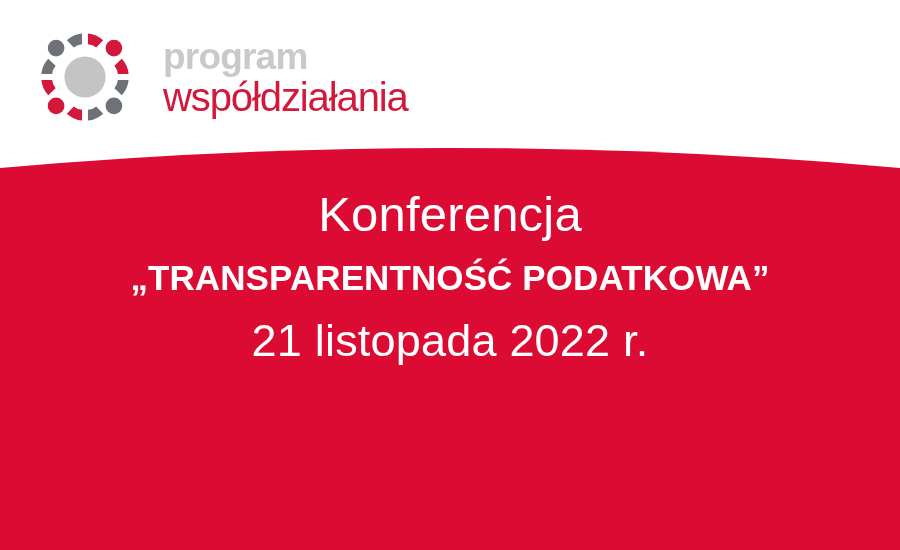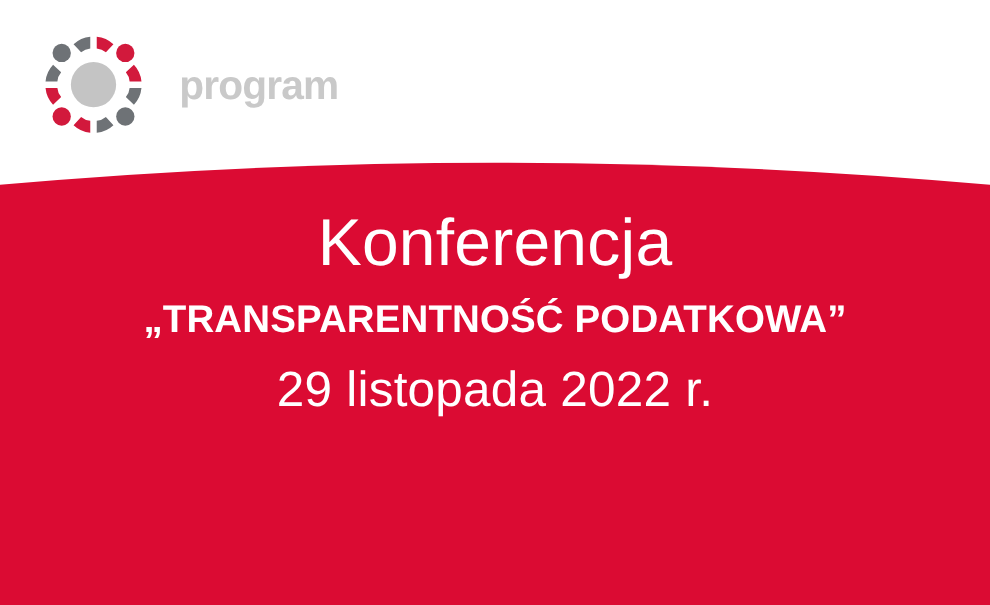--- a/index.html
+++ b/index.html
@@ -74,21 +74,21 @@
   .banner-text {
     position: absolute;
     left: 0;
     top: 186px;
     width: 900px;
     text-align: center;
     color: #ffffff;
     z-index: 3;
   }
   .line-konferencja {
-    font-size: 60px;
+    font-size: 49px;
     font-weight: 300;
     letter-spacing: 0.2px;
     line-height: 1.18;
     margin: 0;
   }
   .line-title {
     font-size: 35px;
     font-weight: 700;
     letter-spacing: 0.1px;
     line-height: 1.2;
@@ -138,22 +138,23 @@
 
       <g>
         <circle cx="20.5" cy="79.5" r="8.5" fill="#d2193c"></circle>
         <path d="M12.5,68.5 A26,26 0 0 1 5.5,53 L16.5,53 A15,15 0 0 0 20,61.5 Z" fill="#d2193c"></path>
         <path d="M31.5,87.5 A26,26 0 0 0 47,94.5 L47,83.5 A15,15 0 0 1 38.5,80 Z" fill="#d2193c"></path>
       </g>
     </svg>
 
     <div class="wordmark">
       <span class="wordmark-top">program</span>
+      <span class="wordmark-bottom">współdziałania</span>
     </div>
   </div>
 
   <div class="banner-text">
     <p class="line-konferencja">Konferencja</p>
     <p class="line-title">„TRANSPARENTNOŚĆ PODATKOWA”</p>
-    <p class="line-date">29 listopada 2022 r.</p>
+    <p class="line-date">21 listopada 2022 r.</p>
   </div>
 
 </div>
 
 </body></html>

